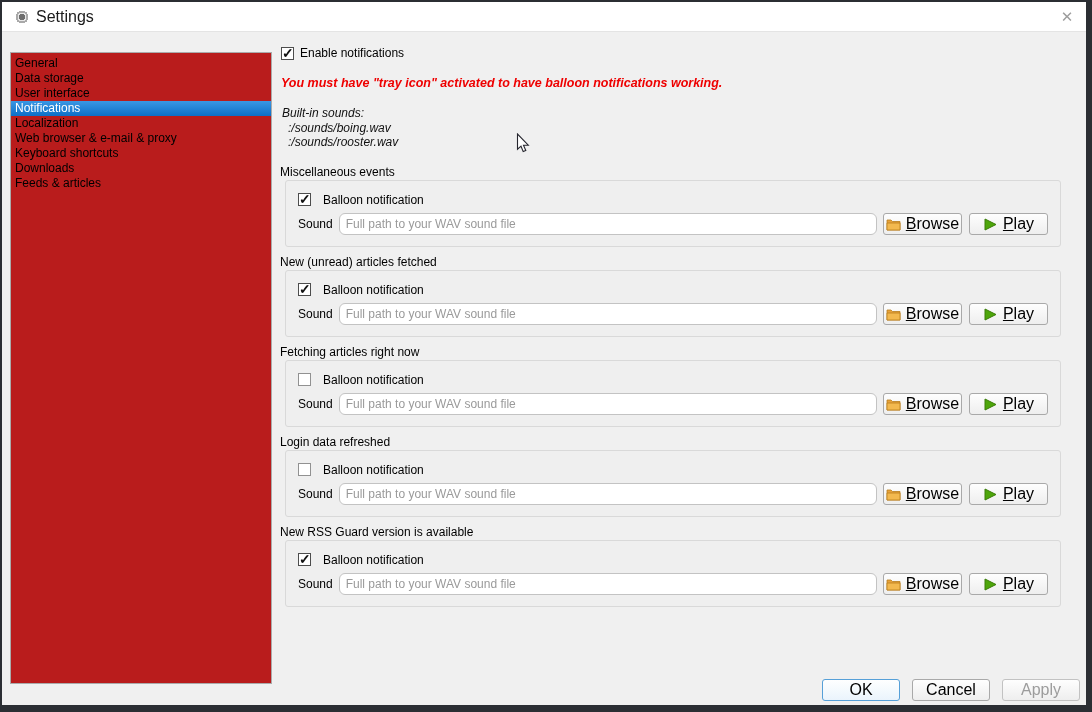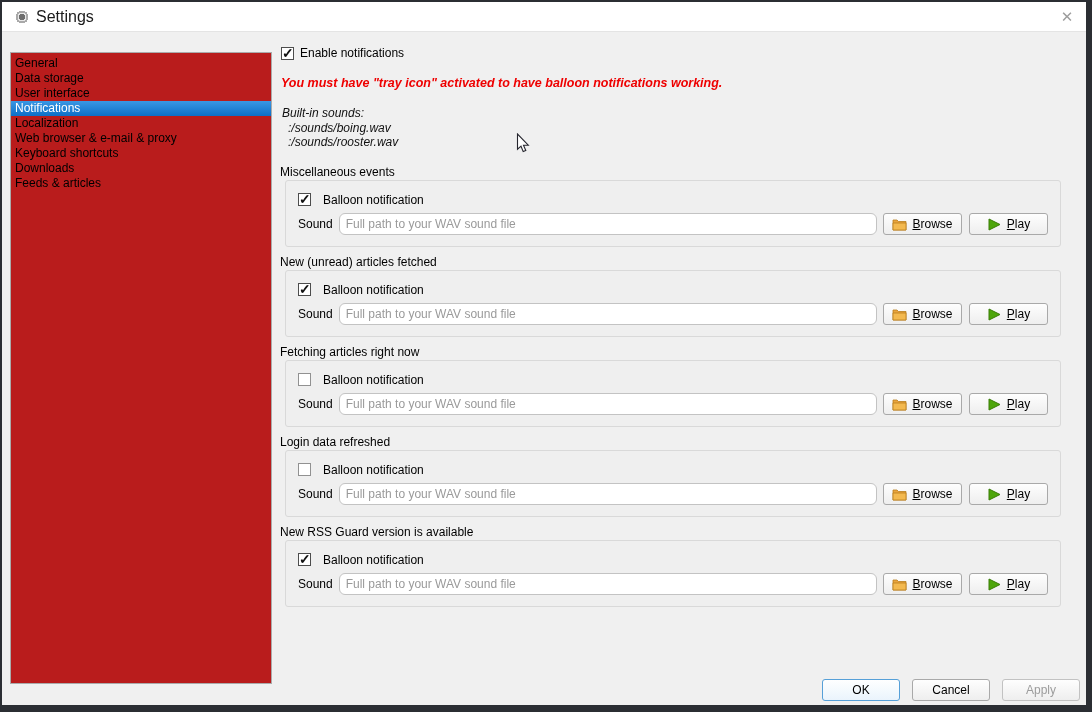--- a/index.html
+++ b/index.html
@@ -45,21 +45,21 @@
              border:1px solid #d9d9d9; border-radius:3px; padding:11px 12px 0 12px; }
   .balloon-row { display:flex; align-items:center; gap:12px; height:16px; margin-bottom:7px; }
   .sound-row { display:flex; align-items:center; height:19px; }
   .sound-label { width:35px; margin-right:6px; }
   .sound-input { width:545px; height:22px; border:1px solid #c3c3c3; border-radius:6px; background:#fff;
                  padding:0 6px; font-family:"Liberation Sans", sans-serif; font-size:12px; color:#000; }
   .sound-input::placeholder { color:#9a9a9a; opacity:1; }
 
   .btn { height:22px; display:flex; align-items:center; justify-content:center; gap:5px;
          background:linear-gradient(#fefefe, #eeeeee); border:1px solid #a9a9a9; border-radius:3px;
-         font-size:12px; color:#000; cursor:default; }
+         font-size:16px; color:#000; cursor:default; }
   .browse-btn { width:80px; margin-left:6px; }
   .play-btn { width:80px; margin-left:7px; }
   .mnemonic { text-decoration:underline; }
 
   .folder-icon, .play-icon { width:15px; height:13px; flex:none; }
 
   
   .footer { position:absolute; right:6px; bottom:4px; display:flex; gap:12px; }
   .footer .btn { width:78px; }
   .ok-btn { border-color:#56a0d8; background:linear-gradient(#feffff, #eaf4fc); }

